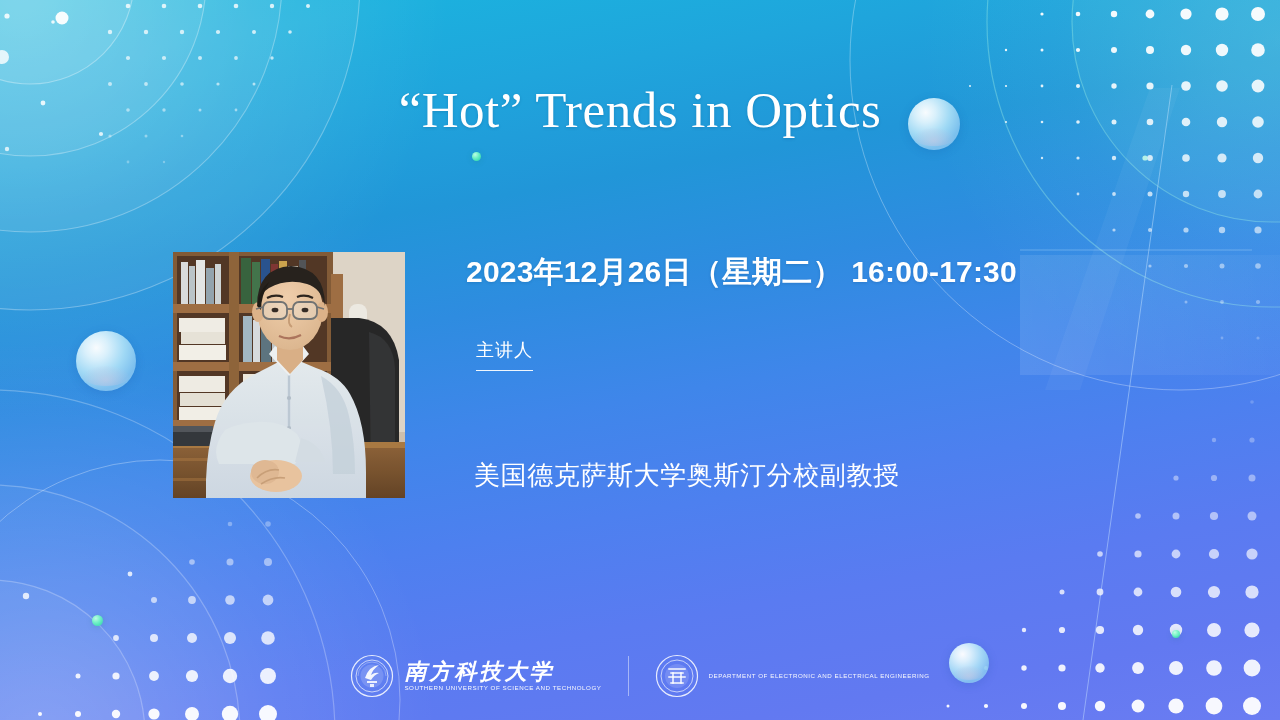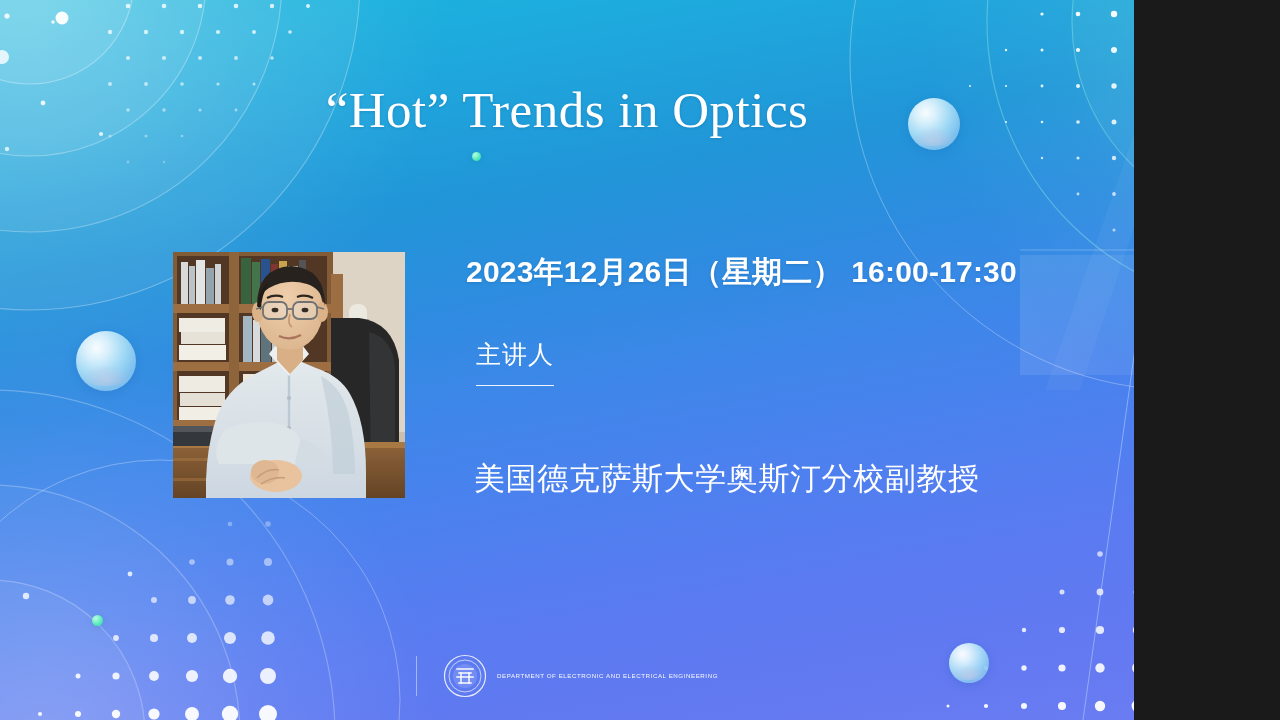--- a/index.html
+++ b/index.html
@@ -5,21 +5,21 @@
 <style>
   html, body {
     margin: 0;
     padding: 0;
     background: #1a1a1a;
   }
   * { box-sizing: border-box; }
 
   .slide {
     position: relative;
-    width: 1134px;
+    width: 1280px;
     height: 720px;
     overflow: hidden;
     font-family: "Liberation Sans", "DejaVu Sans", sans-serif;
     background: linear-gradient(170deg,
         #14b6dd 0%,
         #1cb0de 8%,
         #1fa5dc 18%,
         #2196d8 30%,
         #2e8ce0 42%,
         #3f86ea 54%,
@@ -121,44 +121,44 @@
     letter-spacing: 0.2px;
     white-space: pre;
     text-shadow: 0 1px 3px rgba(10,60,110,0.20);
   }
 
   .speaker-label {
     position: absolute;
     left: 476px;
     top: 338px;
     color: #ffffff;
-    font-size: 25px;
+    font-size: 18px;
     font-weight: 400;
     letter-spacing: 1px;
-    padding-bottom: 14px;
+    padding-bottom: 8px;
     border-bottom: 1.5px solid rgba(255,255,255,0.92);
   }
 
   .speaker-name {
     position: absolute;
     left: 474px;
     top: 383px;
     color: #ffffff;
     font-size: 43px;
     font-weight: 700;
     letter-spacing: -0.2px;
     text-shadow: 0 1px 3px rgba(10,60,110,0.20);
   }
 
   .speaker-affiliation {
     position: absolute;
     left: 474px;
     top: 458px;
     color: #ffffff;
-    font-size: 31px;
+    font-size: 26px;
     font-weight: 400;
     letter-spacing: 0.6px;
   }
 
   
   .footer {
     position: absolute;
     left: 0;
     right: 0;
     bottom: 22px;
@@ -673,20 +673,36 @@
 
   <div class="datetime">2023年12月26日（星期二） 16:00-17:30</div>
 
   <div class="speaker-label">主讲人</div>
 
 
   <div class="speaker-affiliation">美国德克萨斯大学奥斯汀分校副教授</div>
 
   <div class="footer">
 
+    <div class="logo-block">
+      <span class="logo-seal">
+        <svg viewBox="0 0 44 44" xmlns="http://www.w3.org/2000/svg" aria-hidden="true">
+          <circle cx="22" cy="22" r="20.5" fill="none" stroke="#ffffff" stroke-opacity="0.85" stroke-width="1.2"></circle>
+          <circle cx="22" cy="22" r="16" fill="none" stroke="#ffffff" stroke-opacity="0.75" stroke-width="0.9"></circle>
+          <circle cx="22" cy="22" r="11.5" fill="#ffffff" fill-opacity="0.16"></circle>
+          <path d="M15 24 q4 -12 14 -13 -6 4 -8 10 4 -3 8 -2 -5 2 -8 7 z" fill="#ffffff" fill-opacity="0.92"></path>
+          <path d="M17 27 l10 0 0 2 -10 0 z M20 30 l4 0 0 3 -4 0 z" fill="#ffffff" fill-opacity="0.85"></path>
+          <path d="M8 22 a14 14 0 0 1 28 0" fill="none" stroke="#ffffff" stroke-opacity="0.45" stroke-width="0.7"></path>
+        </svg>
+      </span>
+      <span class="logo-words">
+        <span class="logo-cn">南方科技大学</span>
+        <span class="logo-en">SOUTHERN UNIVERSITY OF SCIENCE AND TECHNOLOGY</span>
+      </span>
+    </div>
 
     <div class="logo-divider"></div>
 
     <div class="logo-block">
       <span class="logo-seal">
         <svg viewBox="0 0 44 44" xmlns="http://www.w3.org/2000/svg" aria-hidden="true">
           <circle cx="22" cy="22" r="20.5" fill="none" stroke="#ffffff" stroke-opacity="0.85" stroke-width="1.2"></circle>
           <circle cx="22" cy="22" r="16" fill="none" stroke="#ffffff" stroke-opacity="0.72" stroke-width="0.9"></circle>
           <circle cx="22" cy="22" r="12" fill="#ffffff" fill-opacity="0.14"></circle>
           <g stroke="#ffffff" stroke-opacity="0.95" stroke-width="1.5" fill="none" stroke-linecap="square">

